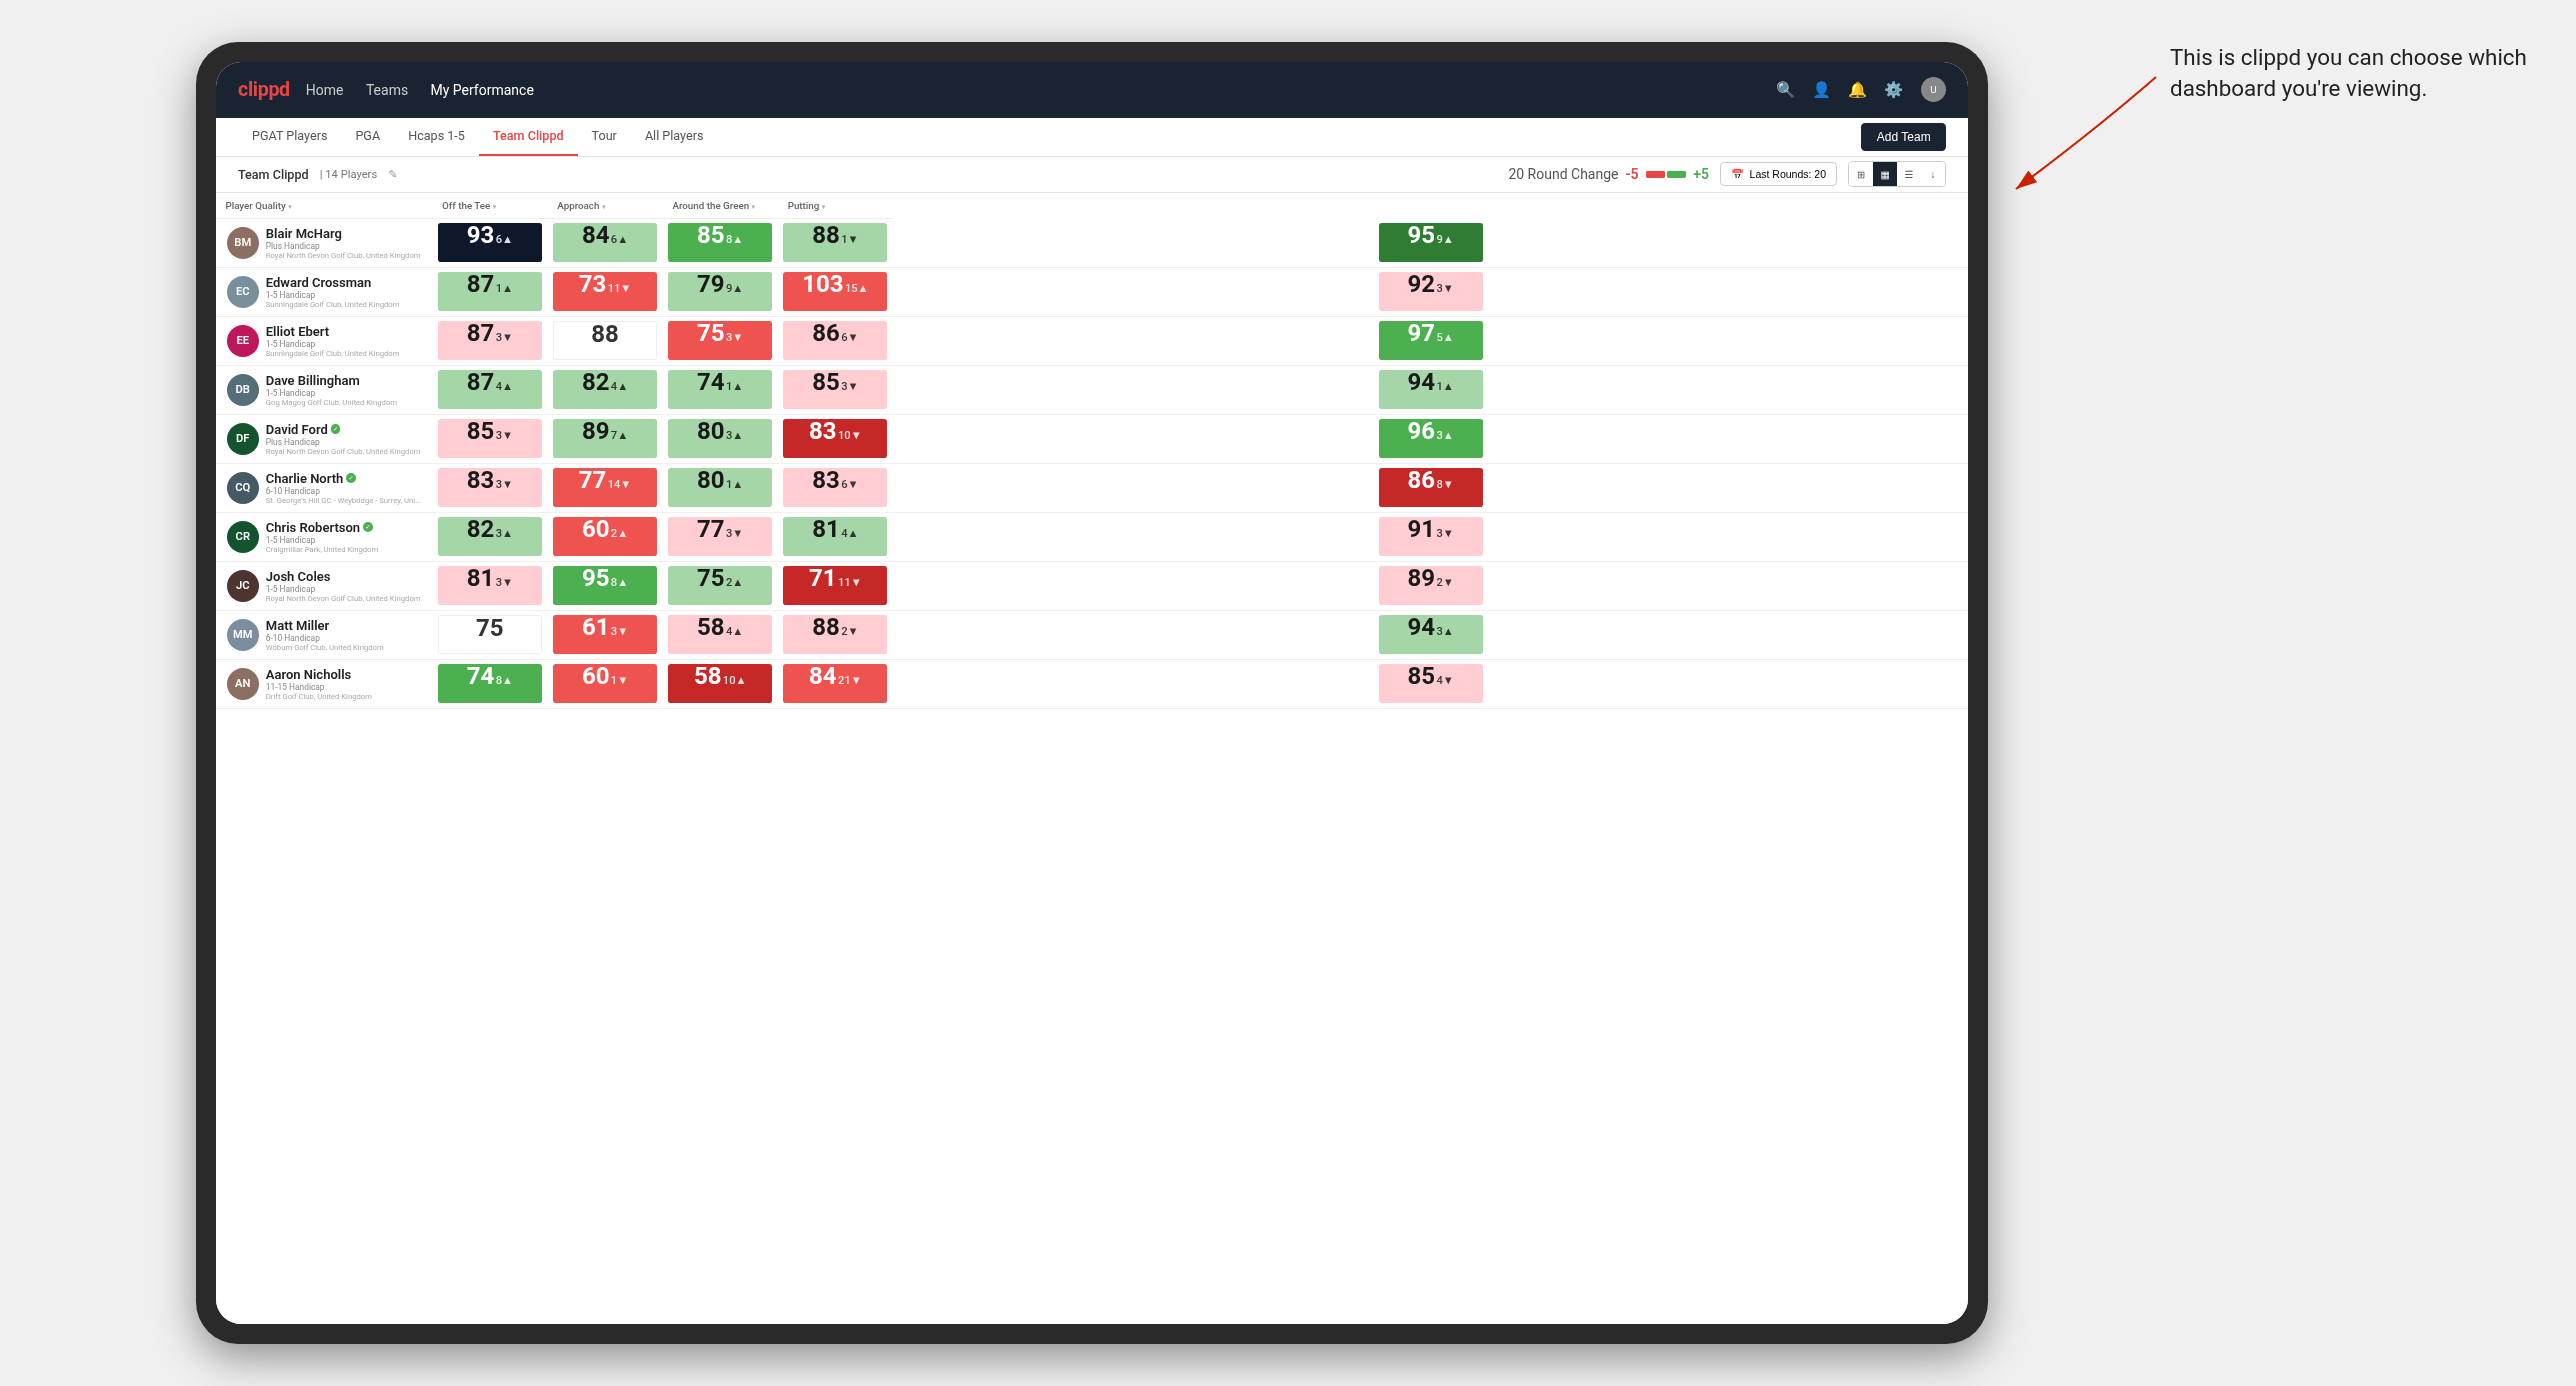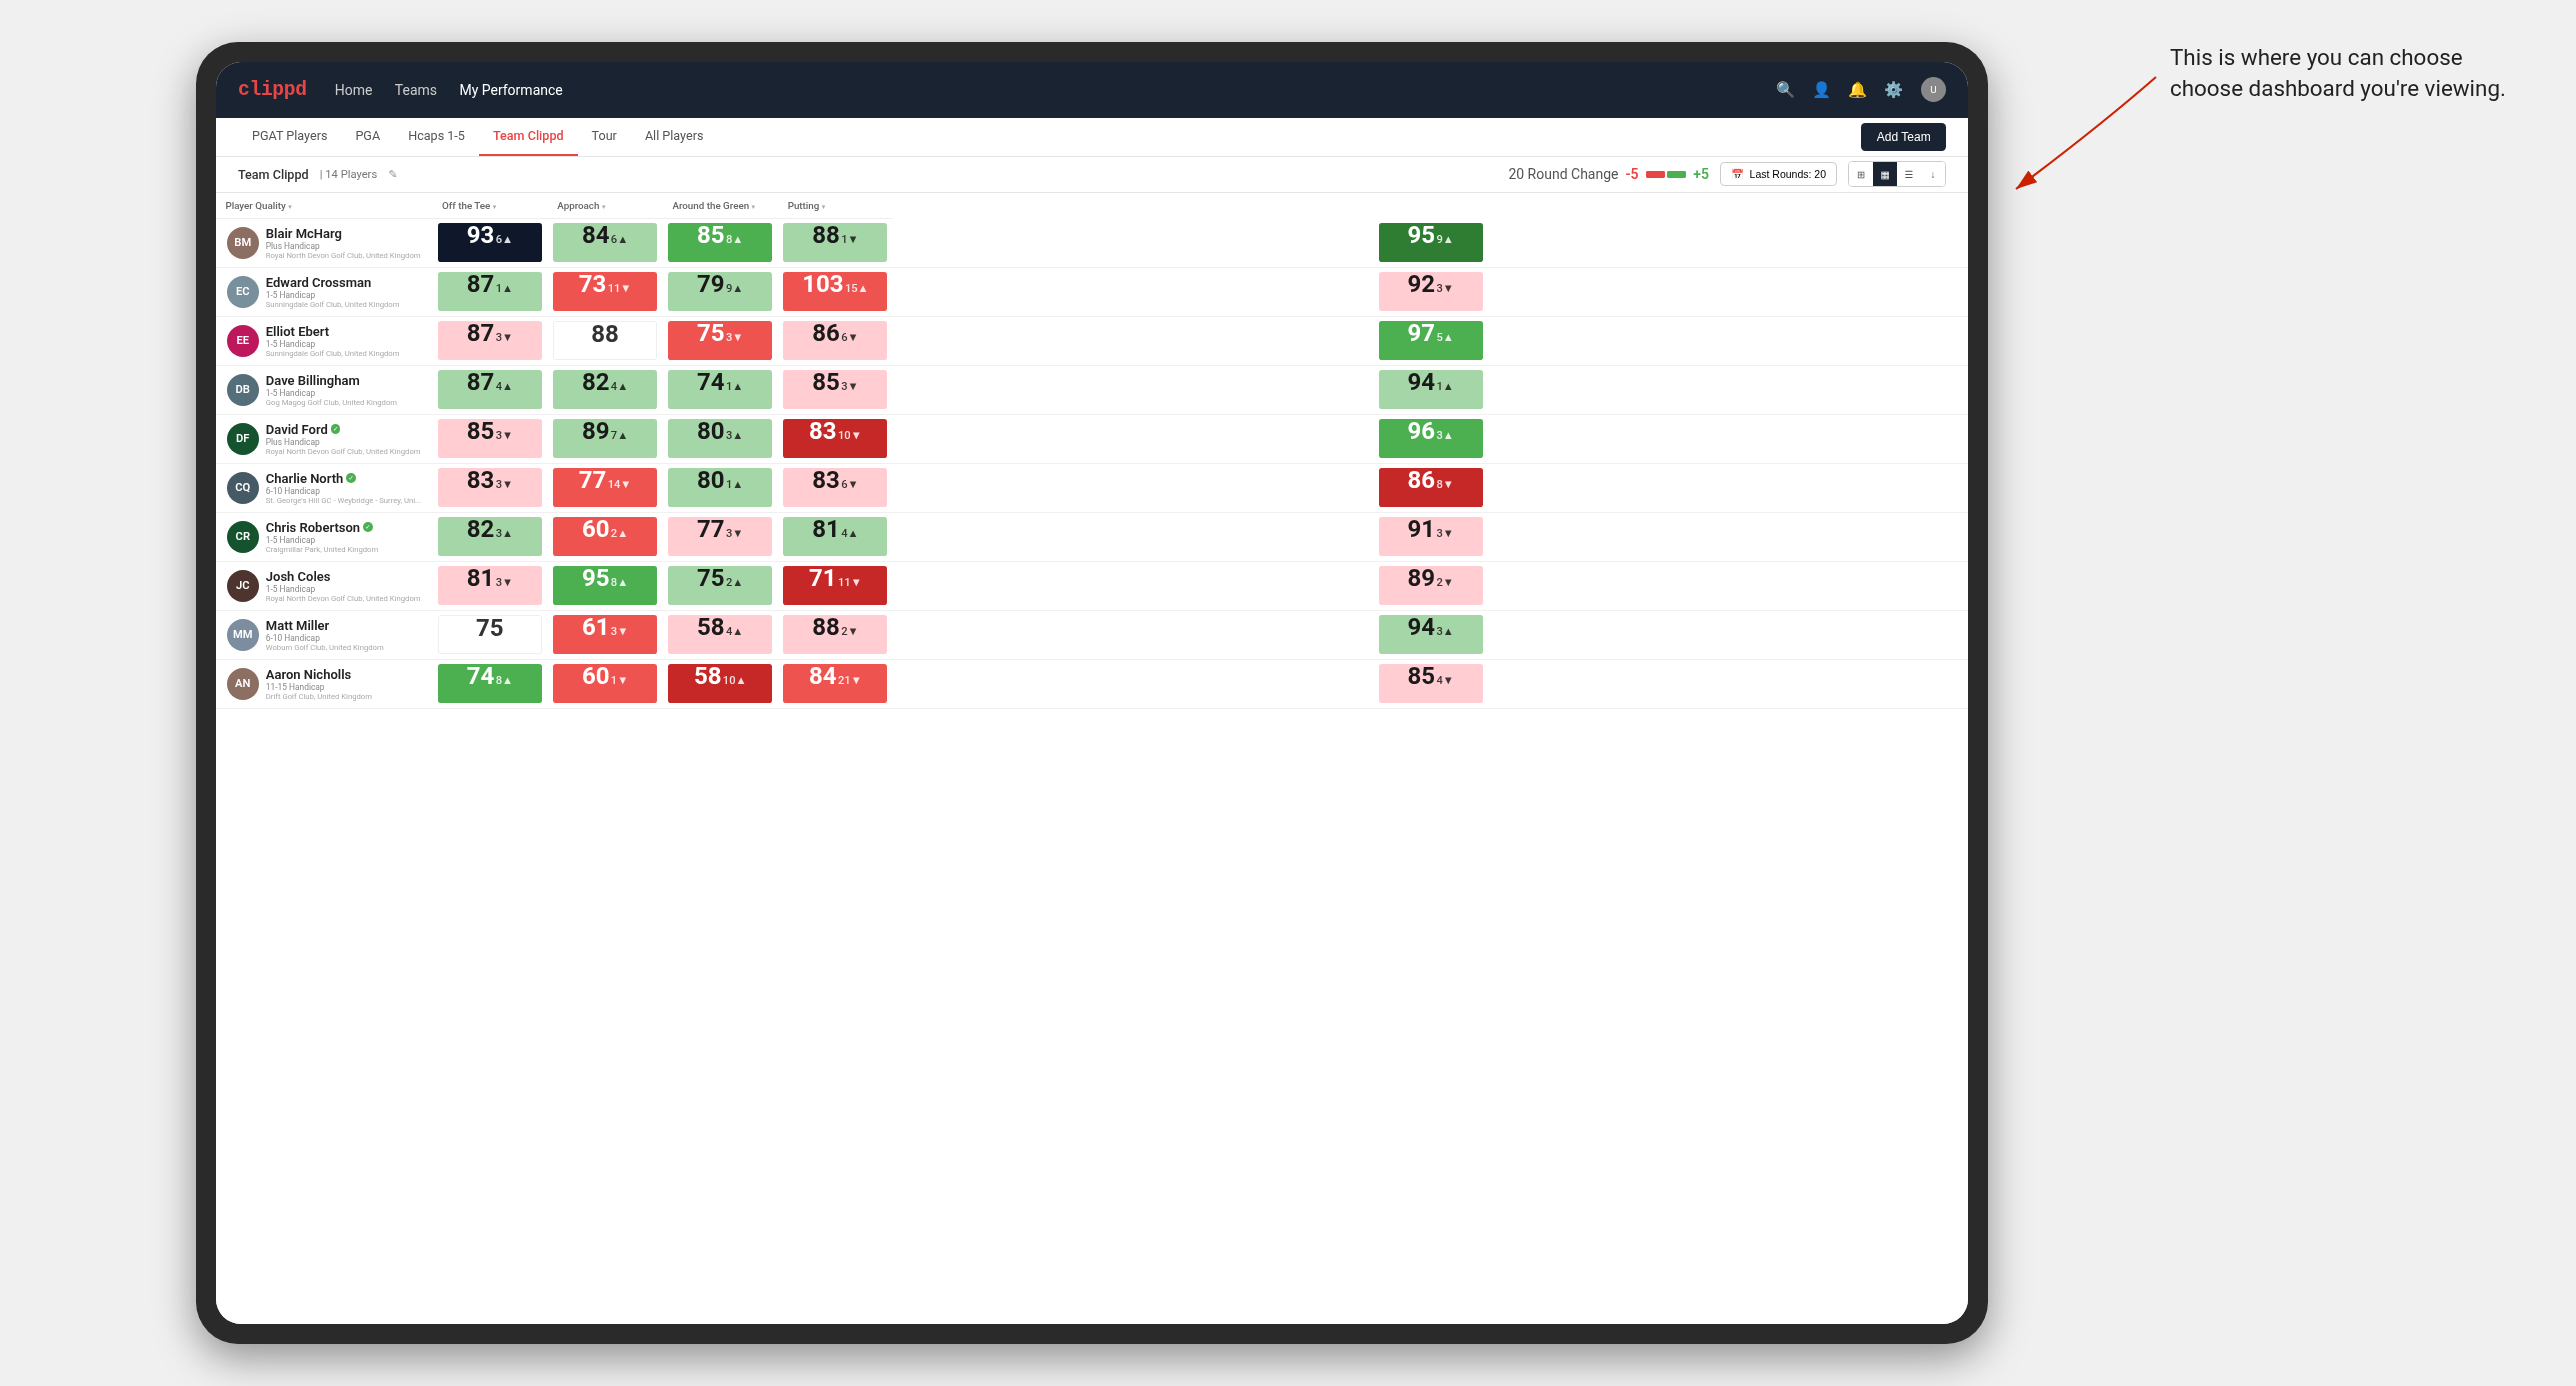--- a/index.html
+++ b/index.html
@@ -73,23 +73,22 @@
       height: 56px;
       display: flex;
       align-items: center;
       padding: 0 22.4px;
       flex-shrink: 0;
     }
     .navbar-logo {
       color: #e84545;
       font-size: 19.6px;
       font-weight: 700;
-      margin-right: 28px;
+      margin-right: 16px;
       letter-spacing: -0.3px;
-      font-family: Liberation Mono, monospace;
     }
     .navbar-nav {
       display: flex;
       align-items: center;
       gap: 22.4px;
       flex: 1;
     }
     .navbar-nav-item {
       color: #ccc;
       font-size: 14px;
@@ -345,21 +344,21 @@
       font-size: 11.2px;
       font-weight: 500;
       line-height: 1;
       padding-top: 5.6px;
     }
   </style>
 </head>
 <body>
 
 <div class="annotation-area">
-  <div class="annotation-text">This is where you can choose choose dashboard you're viewing.</div>
+  <div class="annotation-text">This is clippd you can choose which dashboard you're viewing.</div>
 </div>
 
 <svg class="arrow-container" viewBox="0 0 300 200" xmlns="http://www.w3.org/2000/svg">
   <defs>
     <marker id="arrowhead" markerWidth="10" markerHeight="7" refX="10" refY="3.5" orient="auto">
       <polygon points="0 0, 10 3.5, 0 7" fill="#cc2200"></polygon>
     </marker>
   </defs>
   <path d="M 280 10 Q 200 80 80 170" stroke="#cc2200" stroke-width="3" fill="none" marker-end="url(#arrowhead)"></path>
 </svg>

